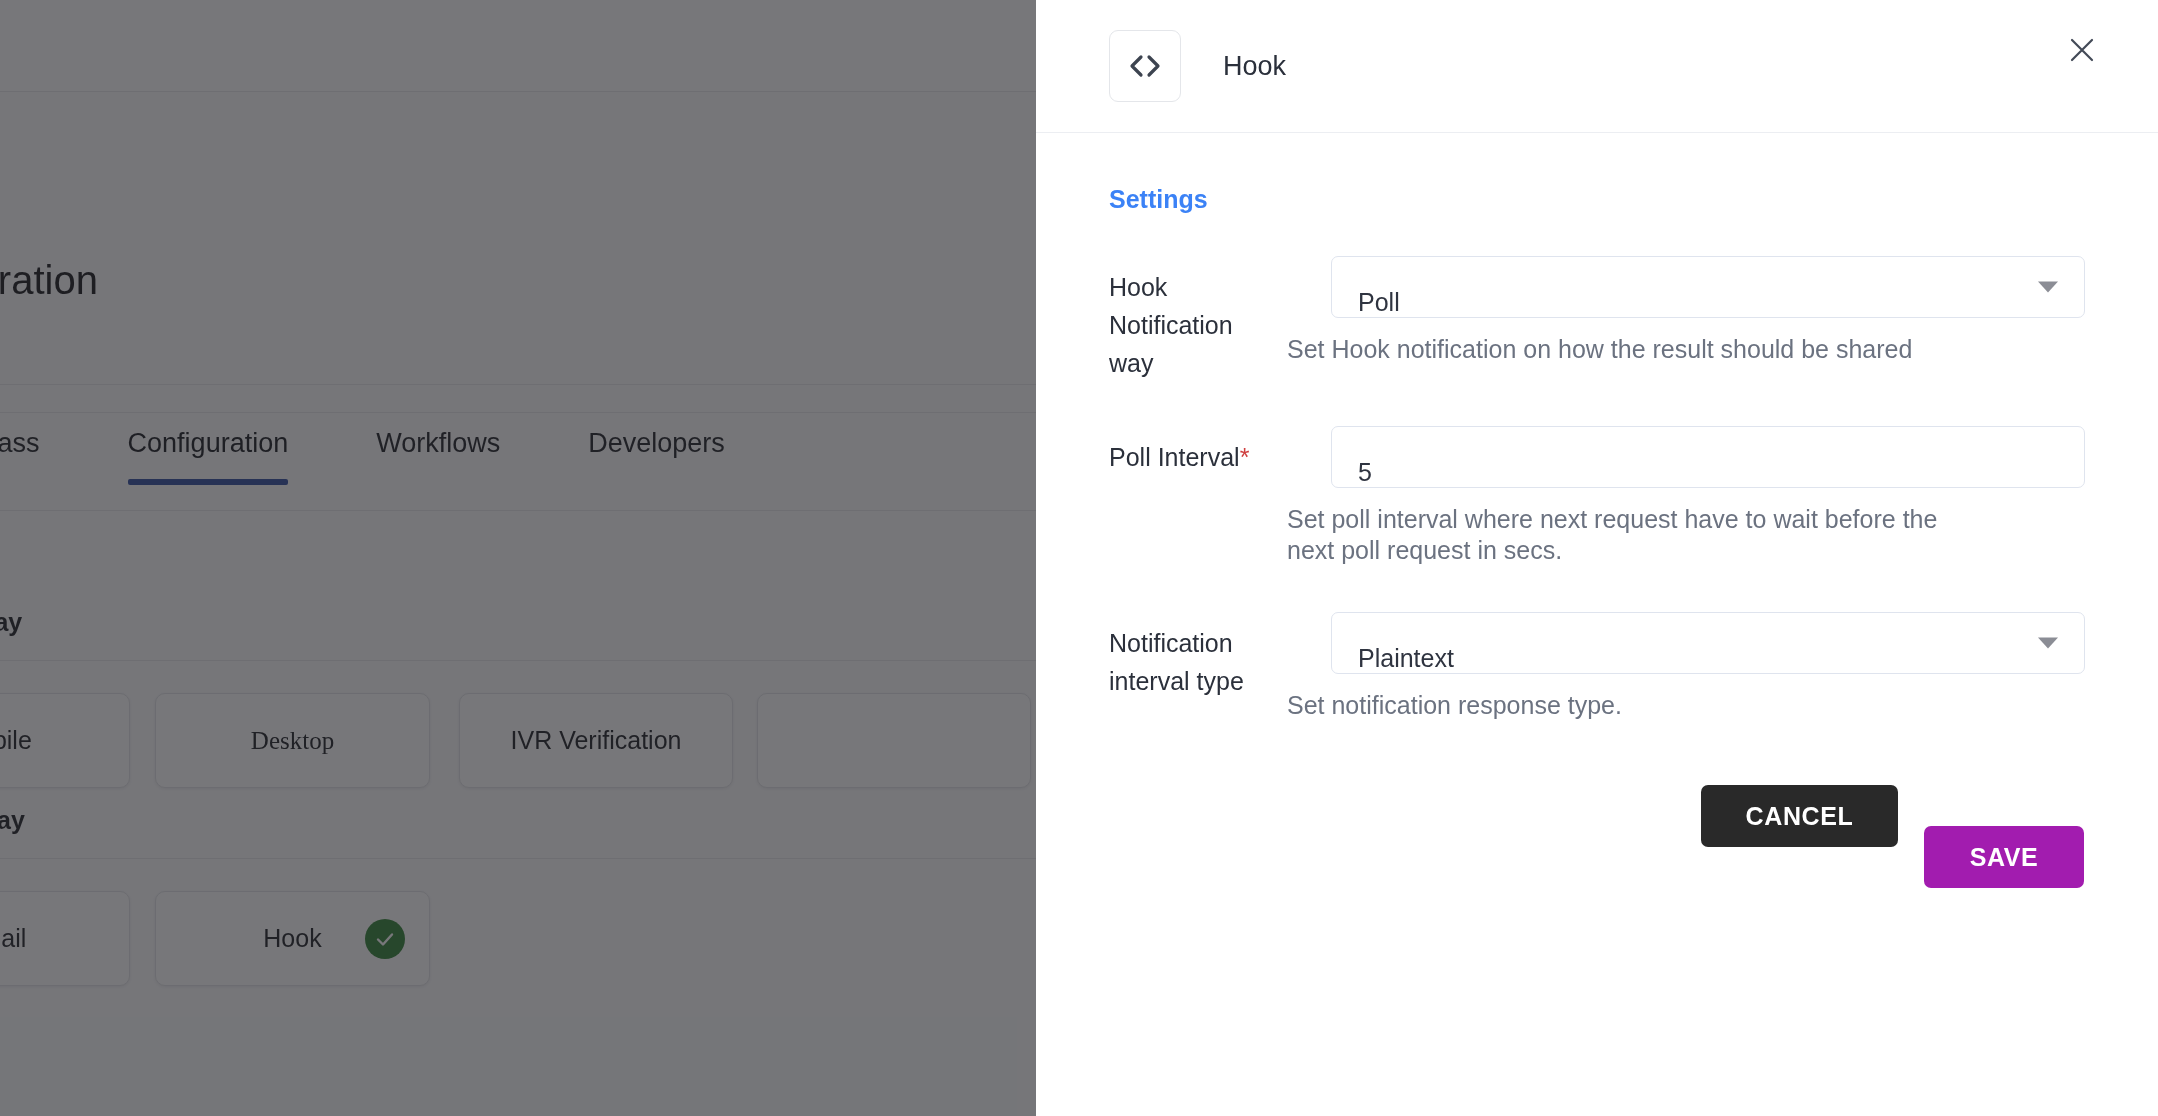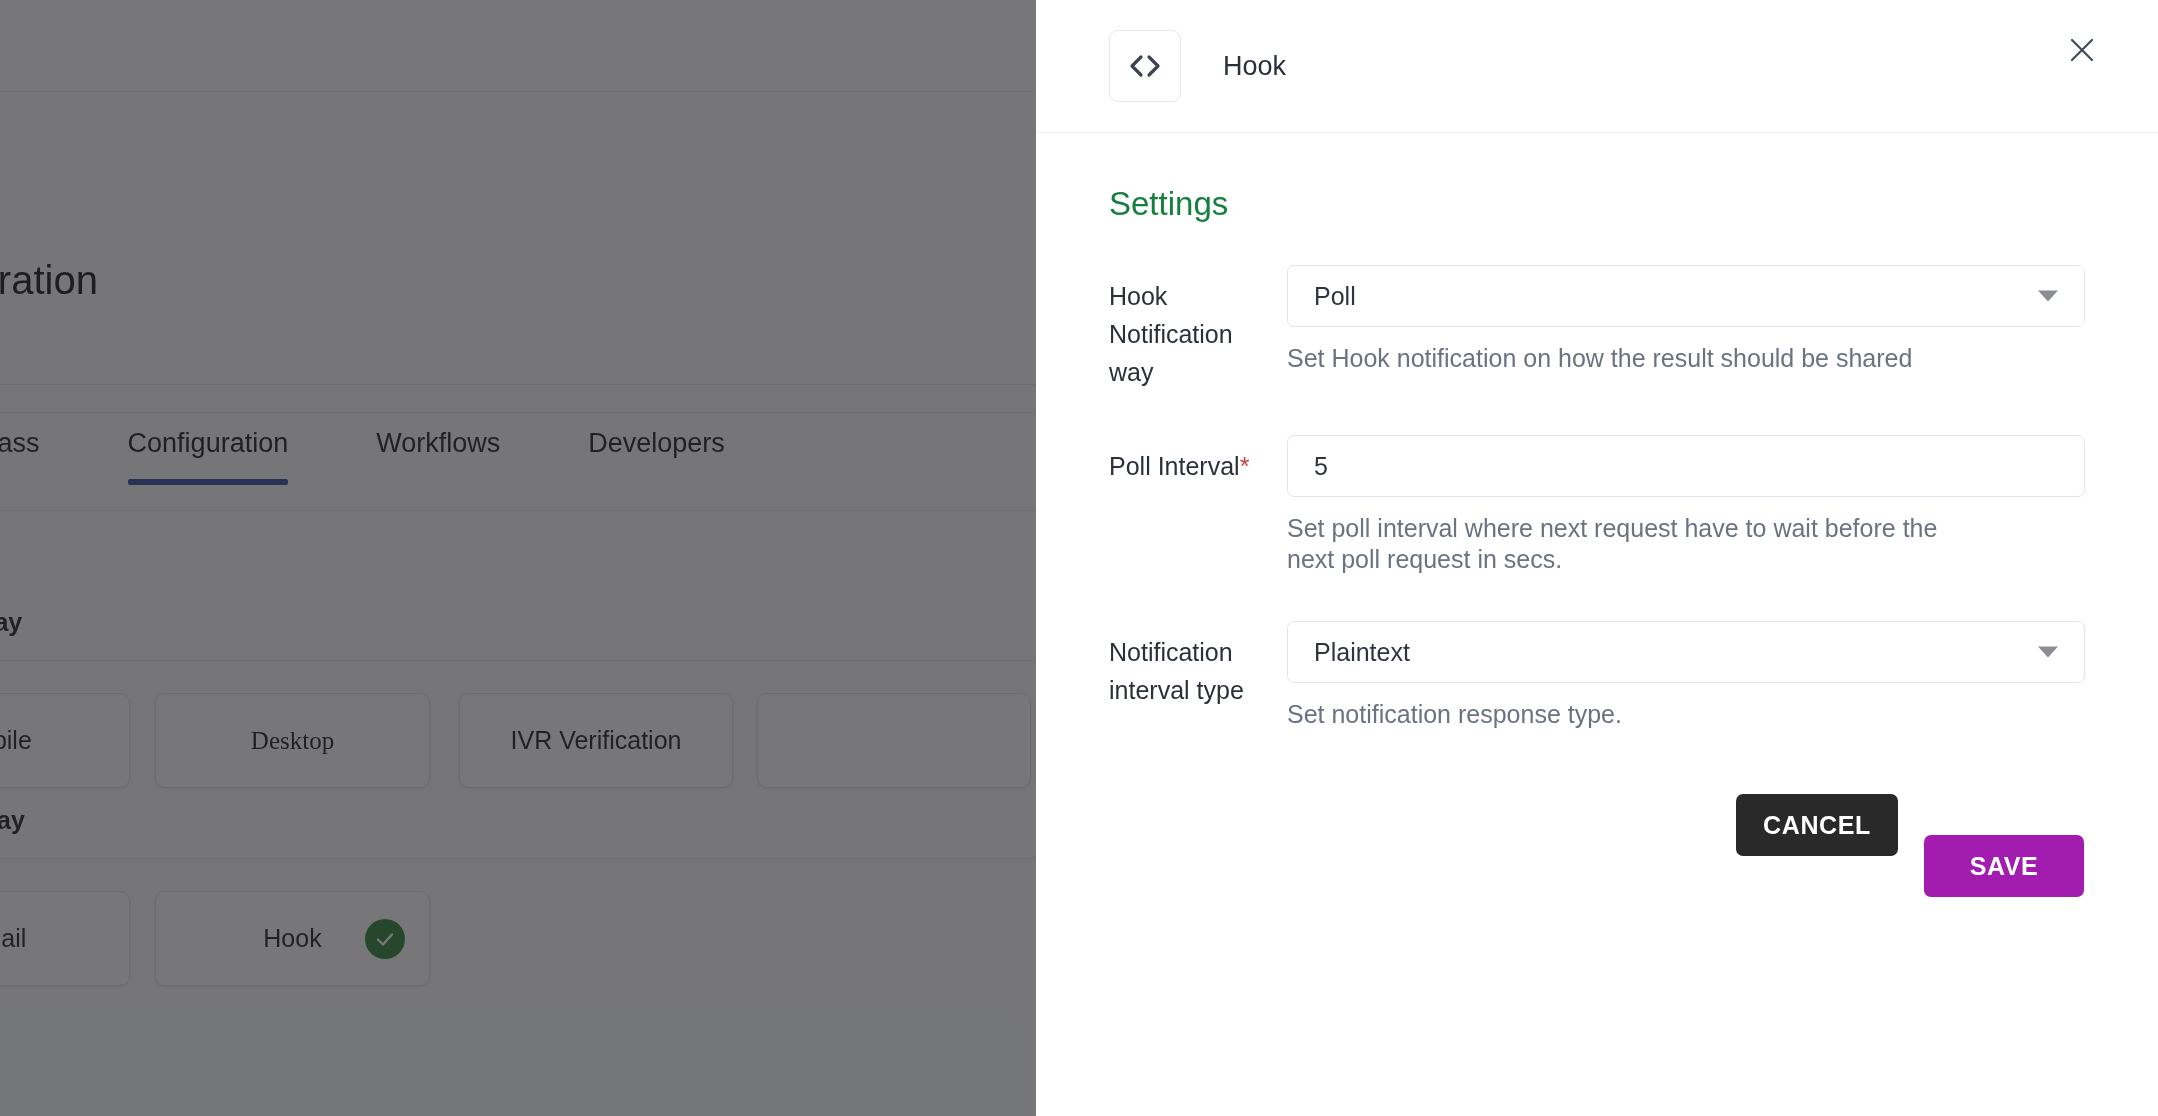--- a/index.html
+++ b/index.html
@@ -103,21 +103,21 @@
   .close-btn {
     position: absolute; right: 48px; top: 22px;
     width: 56px; height: 56px;
     display: flex; align-items: center; justify-content: center;
     cursor: pointer; background: none; border: none;
   }
 
   .drawer-body { padding: 52px 73px 0 52px; }
 
   .settings-heading {
-    font-size: 33px; font-weight: 400; color: #15803d;
+    font-size: 25px; font-weight: 700; color: #3b82f6;
     margin-left: 21px; margin-bottom: 42px;
   }
 
   .field-row {
     display: flex; align-items: flex-start;
     margin-bottom: 8px;
     gap: 6px;
   }
   .field-label {
     width: 193px; flex: none;
@@ -126,23 +126,23 @@
   }
   .req { color: #cf4040; }
   .field-control { flex: 1; }
 
   .control {
     position: relative;
     height: 62px;
     border: 1px solid #dfe4ee;
     border-radius: 7px;
     background: #fff;
-    display: flex; align-items: center;
+    display: flex; align-items: flex-end;
     padding: 0 26px;
-    font-size: 25px; color: #2f3440;
+    font-size: 25px; color: #2f3440; margin-left: 44px;
   }
   .control .caret {
     position: absolute; right: 26px; top: 50%;
     width: 0; height: 0;
     transform: translateY(-50%);
     border-left: 10px solid transparent;
     border-right: 10px solid transparent;
     border-top: 11px solid #8b8d95;
   }
   .helper {
@@ -159,21 +159,21 @@
   }
   .btn {
     border: none; border-radius: 7px;
     font-size: 25px; font-weight: 700; letter-spacing: 0.6px;
     color: #ffffff;
     cursor: pointer;
     height: 62px;
     display: flex; align-items: center; justify-content: center;
     font-family: "Liberation Sans", sans-serif;
   }
-  .btn-cancel { background: #292929; width: 162px; }
+  .btn-cancel { background: #292929; width: 197px; }
   .btn-save { background: #a21caf; width: 160px; margin-top: 41px; }
 </style>
 </head>
 <body>
 
 <div class="bg-app">
   <div class="bg-topbar"></div>
   <div class="bg-body"></div>
 
   <div class="bg-page-title">Configuration</div>

